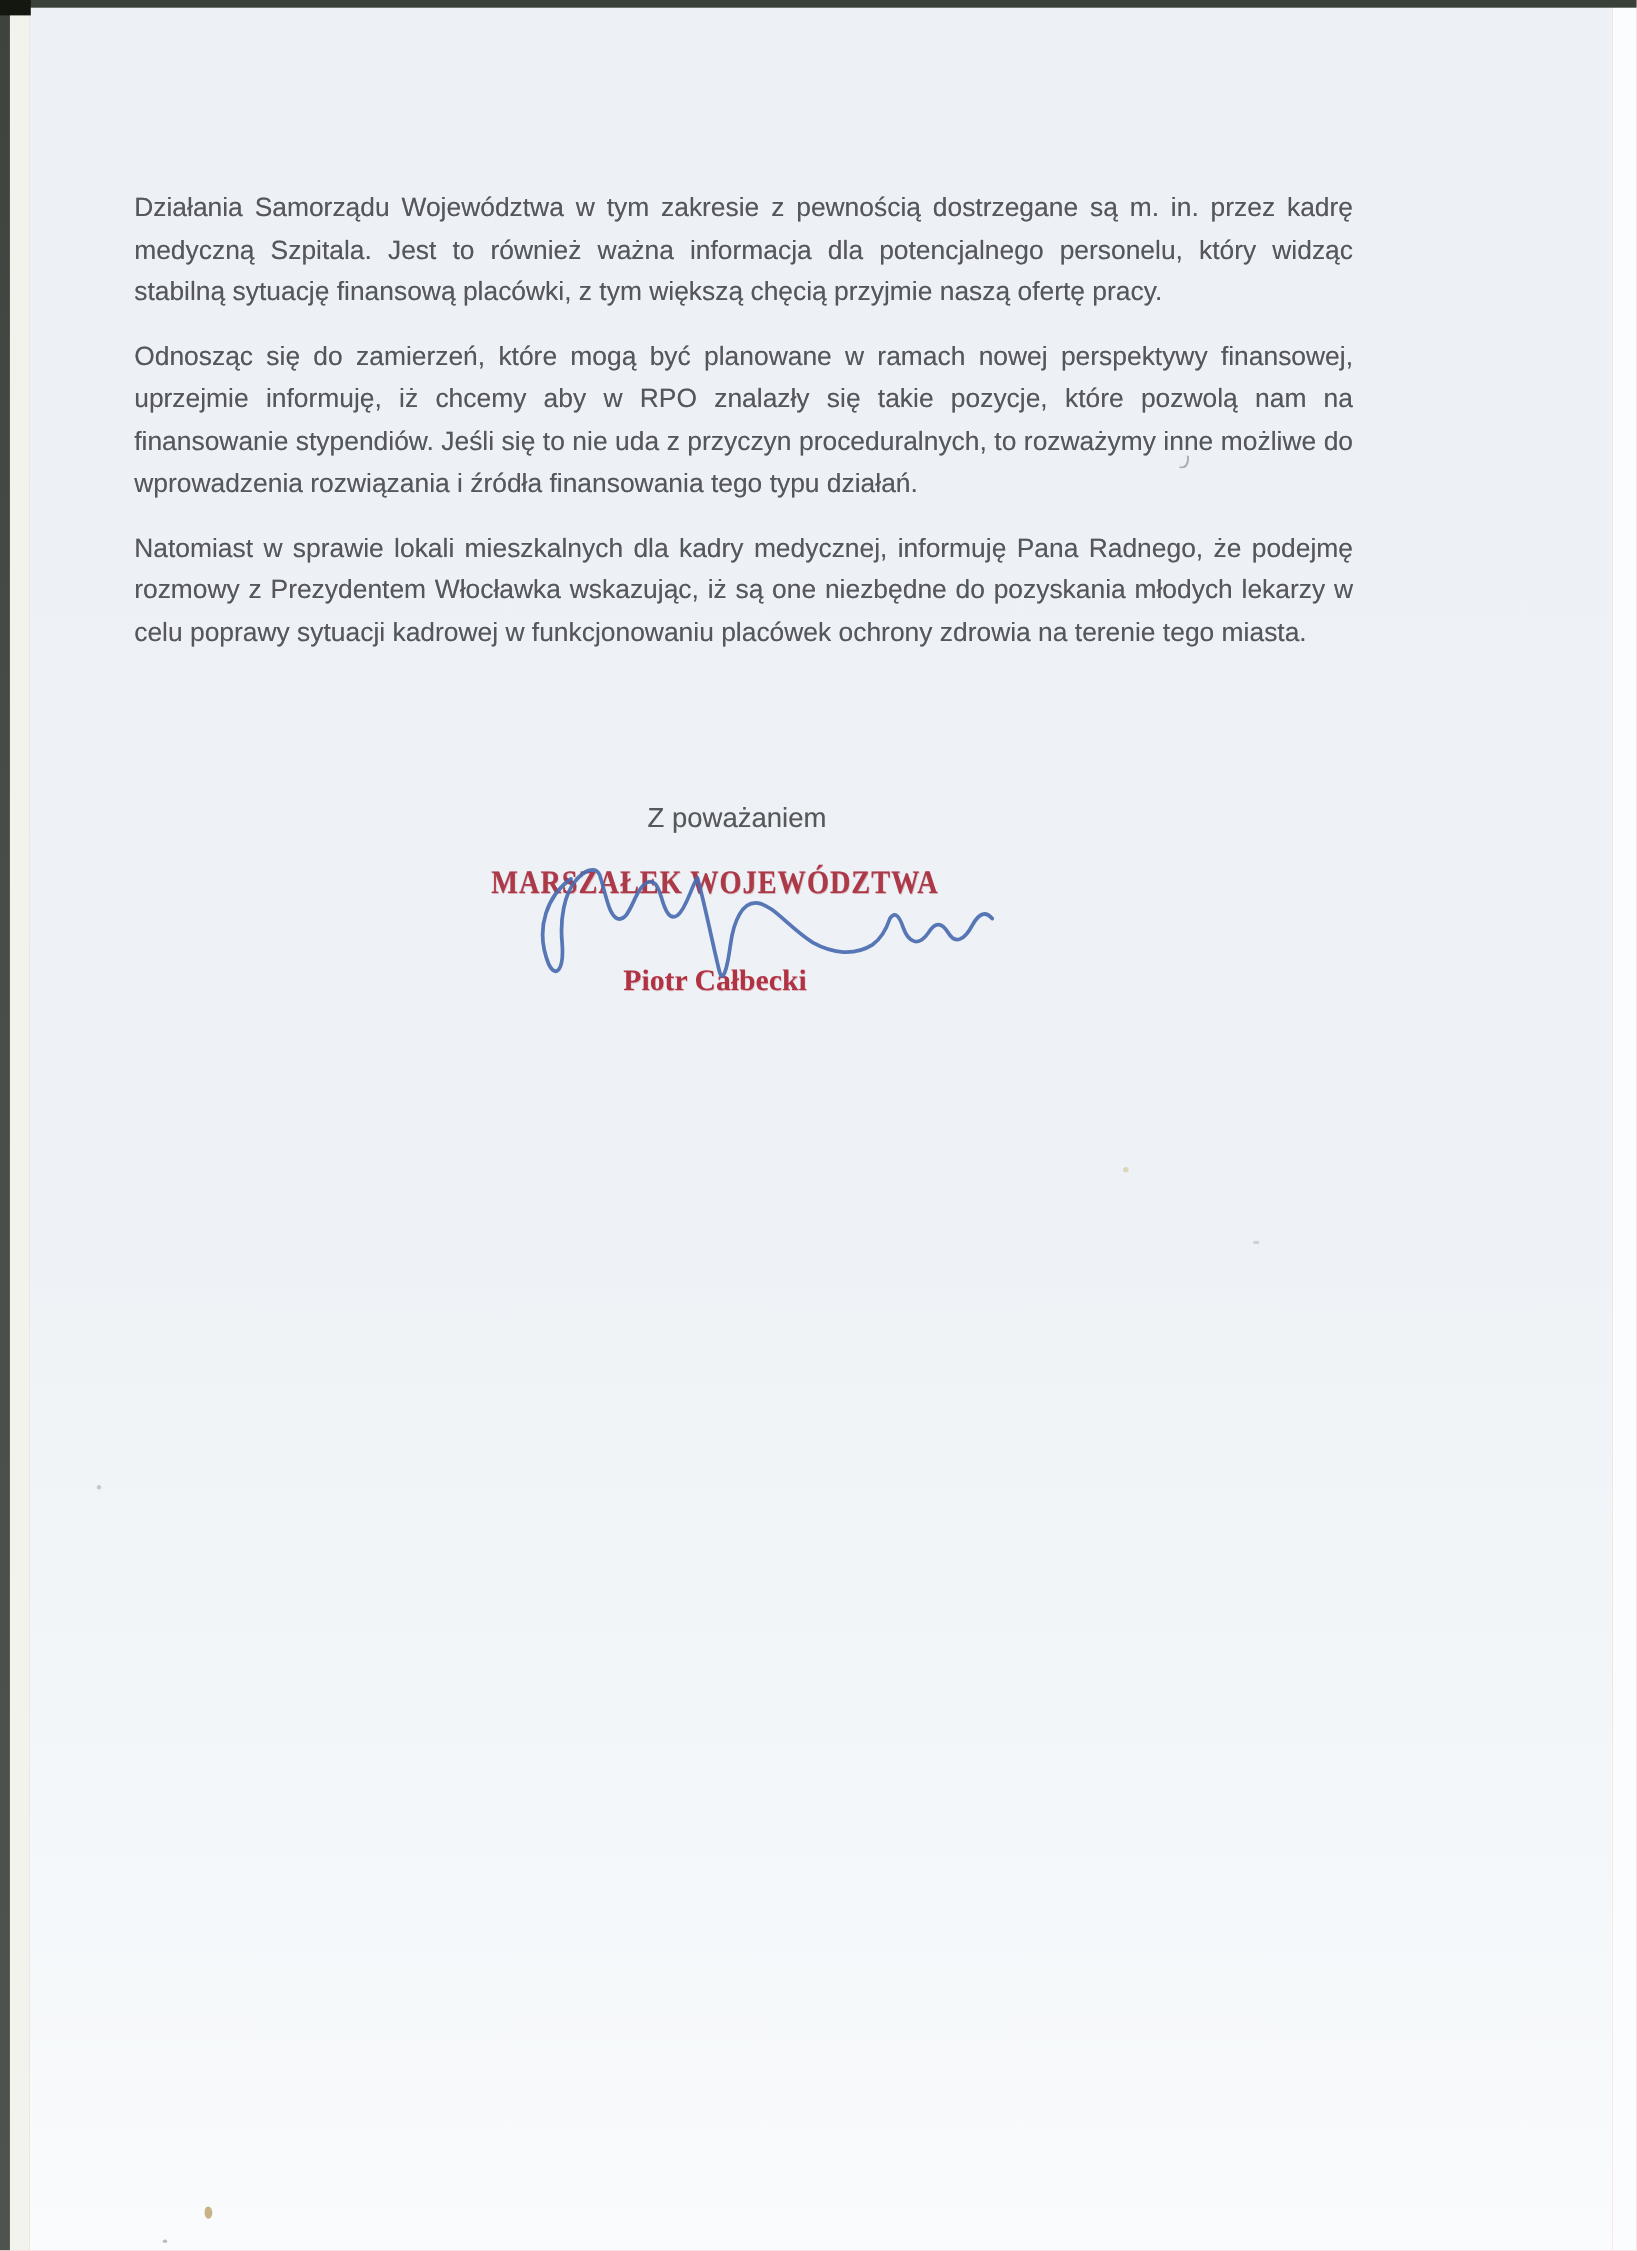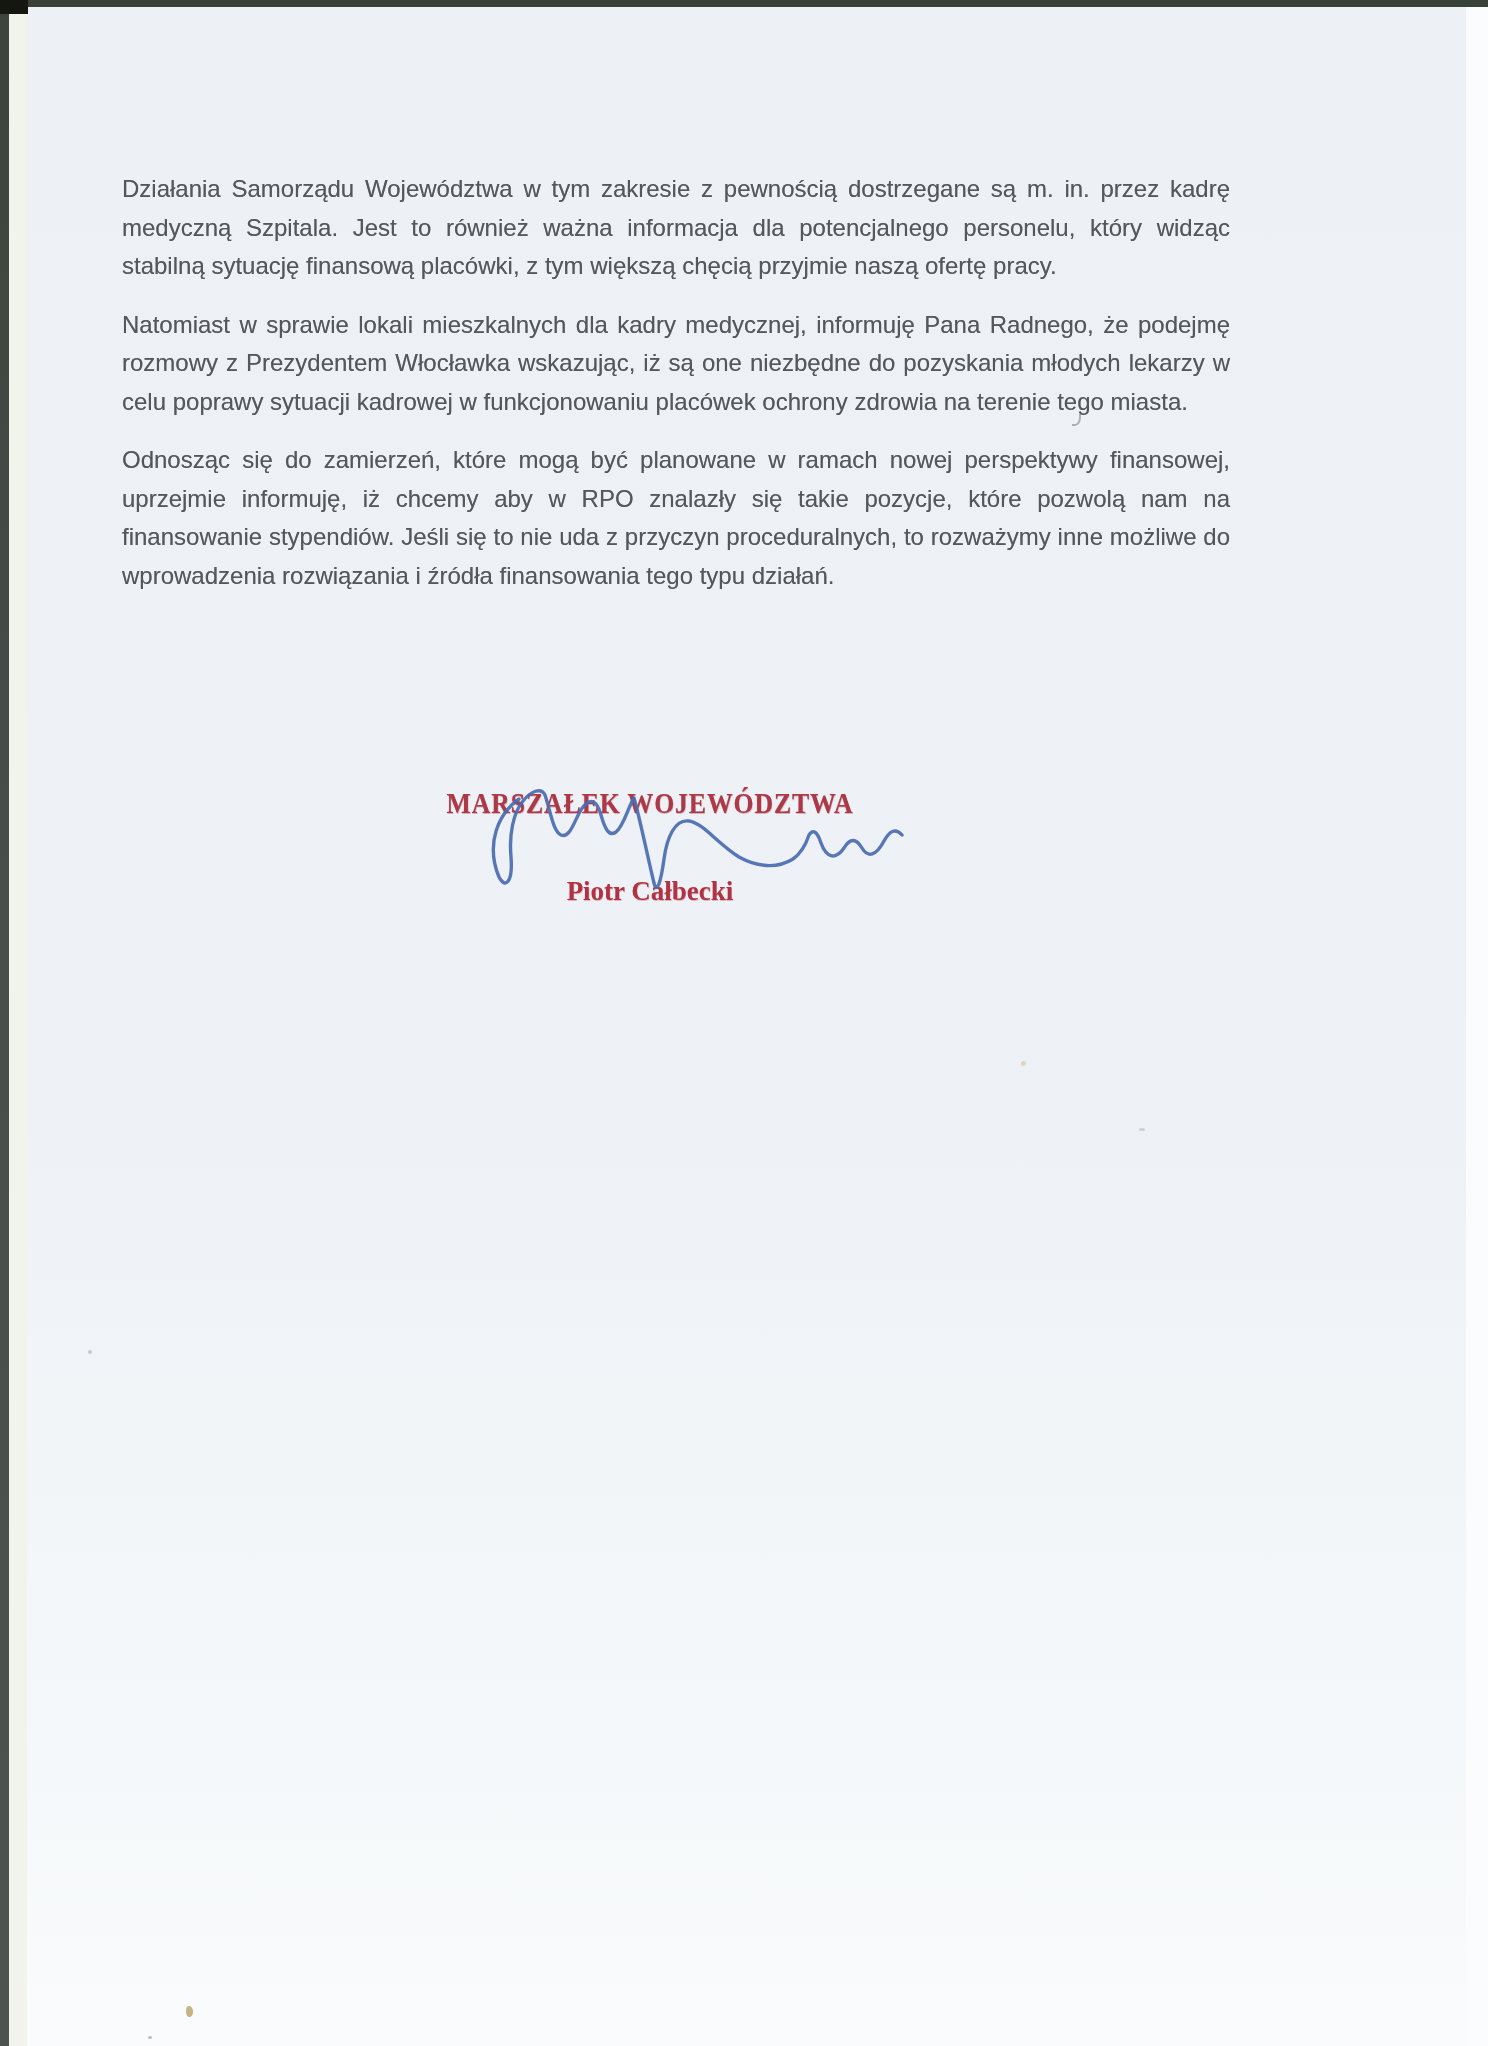--- a/index.html
+++ b/index.html
@@ -84,25 +84,26 @@
 
   <div class="scan-area"></div>
   <div class="right-strip"></div>
   <div class="page-edge"></div>
   <div class="left-strip"></div>
   <div class="top-strip"></div>
   <div class="corner-block"></div>
 
   <div class="body-text">
     <p>Działania Samorządu Województwa w tym zakresie z pewnością dostrzegane są m. in. przez kadrę medyczną Szpitala. Jest to również ważna informacja dla potencjalnego personelu, który widząc stabilną sytuację finansową placówki, z tym większą chęcią przyjmie naszą ofertę pracy.</p>
+    <p>Odnosząc się do zamierzeń, które mogą być planowane w ramach nowej perspektywy finansowej, uprzejmie informuję, iż chcemy aby w RPO znalazły się takie pozycje, które pozwolą nam na finansowanie stypendiów. Jeśli się to nie uda z przyczyn proceduralnych, to rozważymy inne możliwe do wprowadzenia rozwiązania i źródła finansowania tego typu działań.</p>
     <p>Natomiast w sprawie lokali mieszkalnych dla kadry medycznej, informuję Pana Radnego, że podejmę rozmowy z Prezydentem Włocławka wskazując, iż są one niezbędne do pozyskania młodych lekarzy w celu poprawy sytuacji kadrowej w funkcjonowaniu placówek ochrony zdrowia na terenie tego miasta.</p>
-    <p>Odnosząc się do zamierzeń, które mogą być planowane w ramach nowej perspektywy finansowej, uprzejmie informuję, iż chcemy aby w RPO znalazły się takie pozycje, które pozwolą nam na finansowanie stypendiów. Jeśli się to nie uda z przyczyn proceduralnych, to rozważymy inne możliwe do wprowadzenia rozwiązania i źródła finansowania tego typu działań.</p>
   </div>
 
   <div class="sig-block">
+    <div class="closing">Z poważaniem</div>
     <div class="stamp-title">MARSZAŁEK WOJEWÓDZTWA</div>
     <div class="sig-name">Piotr Całbecki</div>
     <svg class="sig-svg" width="470" height="125" viewBox="0 0 470 125" aria-hidden="true">
       <path d="M 64 14
                C 44 28, 30 58, 44 92
                C 50 104, 58 98, 56 72
                C 54 50, 58 28, 68 16
                C 76 6, 86 2, 90 10
                C 96 28, 98 46, 106 50
                C 116 54, 120 32, 128 22

